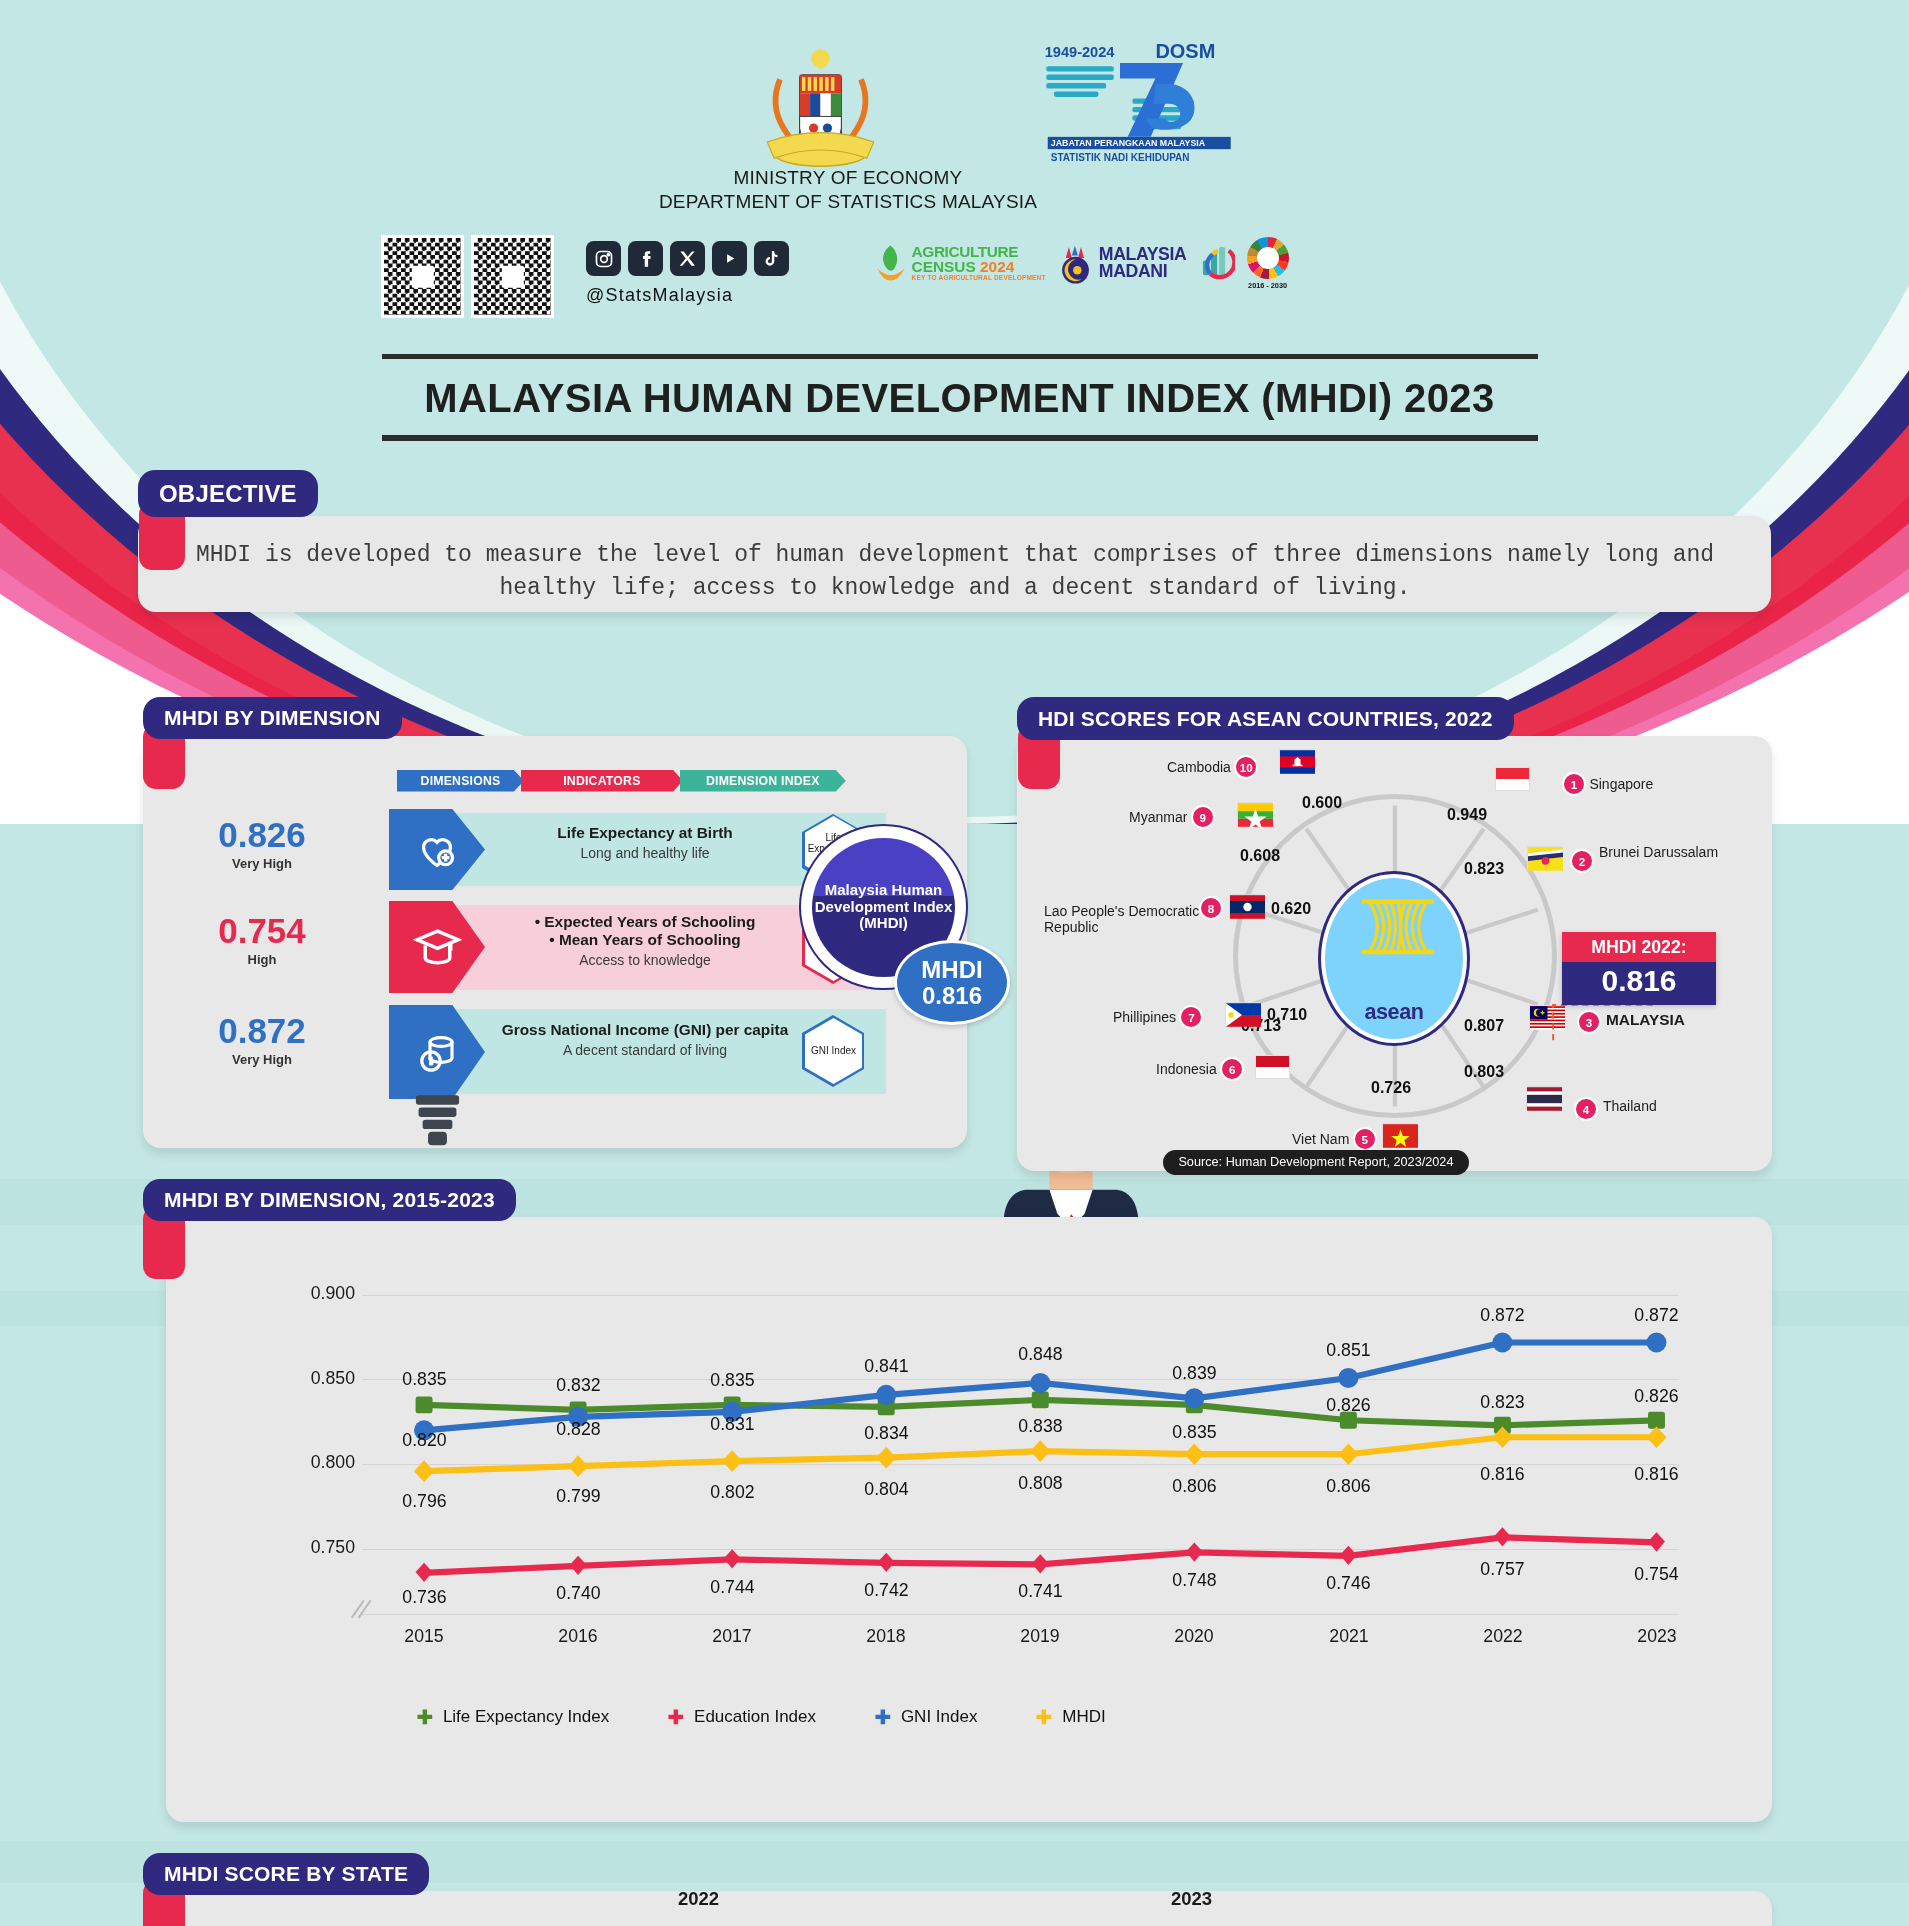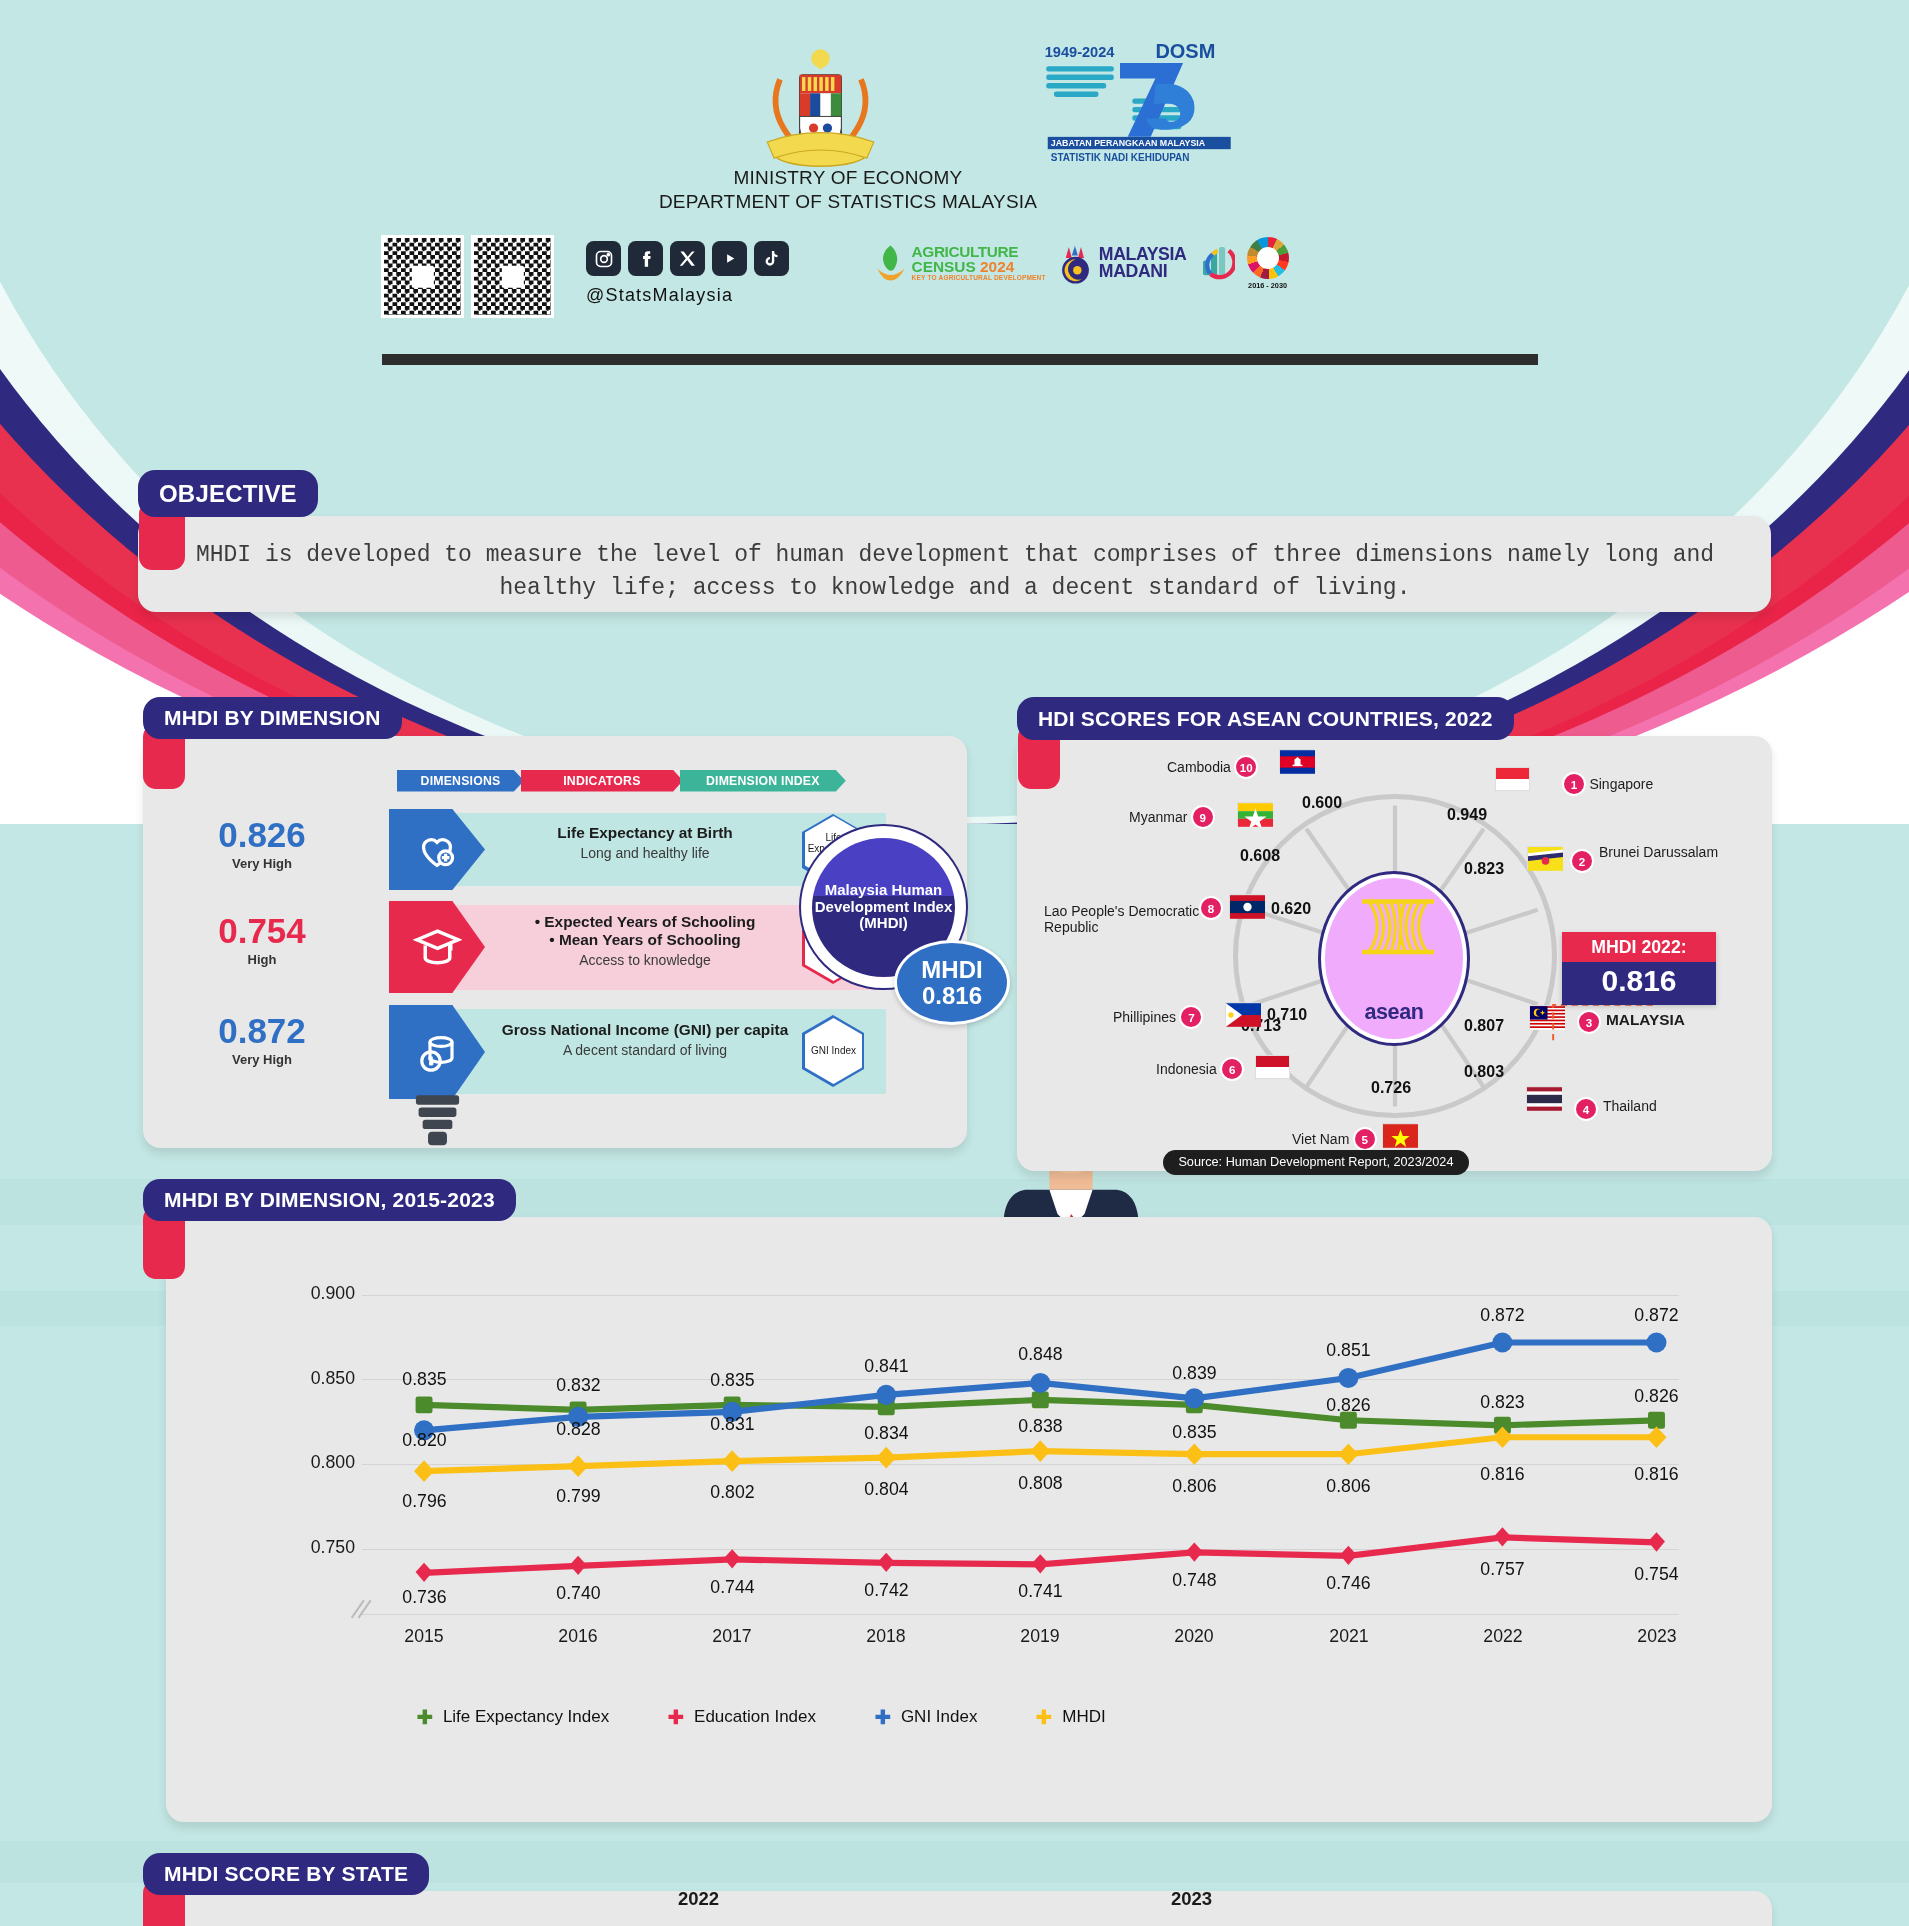--- a/index.html
+++ b/index.html
@@ -125,21 +125,21 @@
      align-items:center;justify-content:center;text-align:center;}
   .mbadge{position:absolute;left:894px;top:940px;width:116px;height:85px;border-radius:50%;
      background:#2f6fc4;border:3.9px solid #fff;color:#fff;font-weight:bold;font-size:24px;
      display:flex;flex-direction:column;align-items:center;justify-content:center;line-height:1.05;
      box-shadow:0 2.3px 5.4px rgba(0,0,0,.18);}
 
   
   .aring{position:absolute;left:1233px;top:794px;width:324px;height:324px;border-radius:50%;
      border:5.4px solid #c9c9c9;}
   .alogo{position:absolute;left:1321px;top:874px;width:146px;height:169px;border-radius:50%;
-     background:#f0abfc;border:4.6px solid #fff;outline:3.5px solid #2f2a80;
+     background:#7dd3fc;border:4.6px solid #fff;outline:3.5px solid #2f2a80;
      display:flex;align-items:flex-end;justify-content:center;padding-bottom:14px;}
   .alogo .word{color:#2f2a80;font-weight:bold;font-size:21.6px;letter-spacing:-0.4px;}
   .asean-item{position:absolute;display:flex;align-items:center;gap:5.4px;}
   .a-name{font-size:14px;color:#1c1c1c;line-height:1.15;}
   .a-rank{width:20px;height:20px;border-radius:50%;background:#e32063;color:#fff;
      display:flex;align-items:center;justify-content:center;font-size:11.6px;font-weight:bold;
      box-shadow:0 0 0 1.9px #fff;flex:none;}
   .a-flag{width:35px;height:24px;border:0.4px solid #ddd;flex:none;}
   .a-val{position:absolute;font-size:16px;font-weight:bold;color:#111;}
   .mhdi-card{position:absolute;left:1562px;top:932px;width:154px;border-radius:0;overflow:hidden;
@@ -311,20 +311,21 @@
     </svg>
     <div>
       <div class="sdg-wheel"></div>
       <div class="sdg-years">2016 - 2030</div>
     </div>
   </div>
 </div>
 
 <div class="title-wrap">
   <div class="title-rule"></div>
+  <div class="main-title">MALAYSIA HUMAN DEVELOPMENT INDEX (MHDI) 2023</div>
   <div class="title-rule"></div>
 </div>
 
 <div class="tab-red obj-red"></div>
 <div class="panel obj-panel"></div>
 <div class="tab obj-tab">
   <span>OBJECTIVE</span>
 </div>
 <div class="obj-text">MHDI is developed to measure the level of human development that comprises of three dimensions namely long and healthy life; access to knowledge and a decent standard of living.</div>
 

